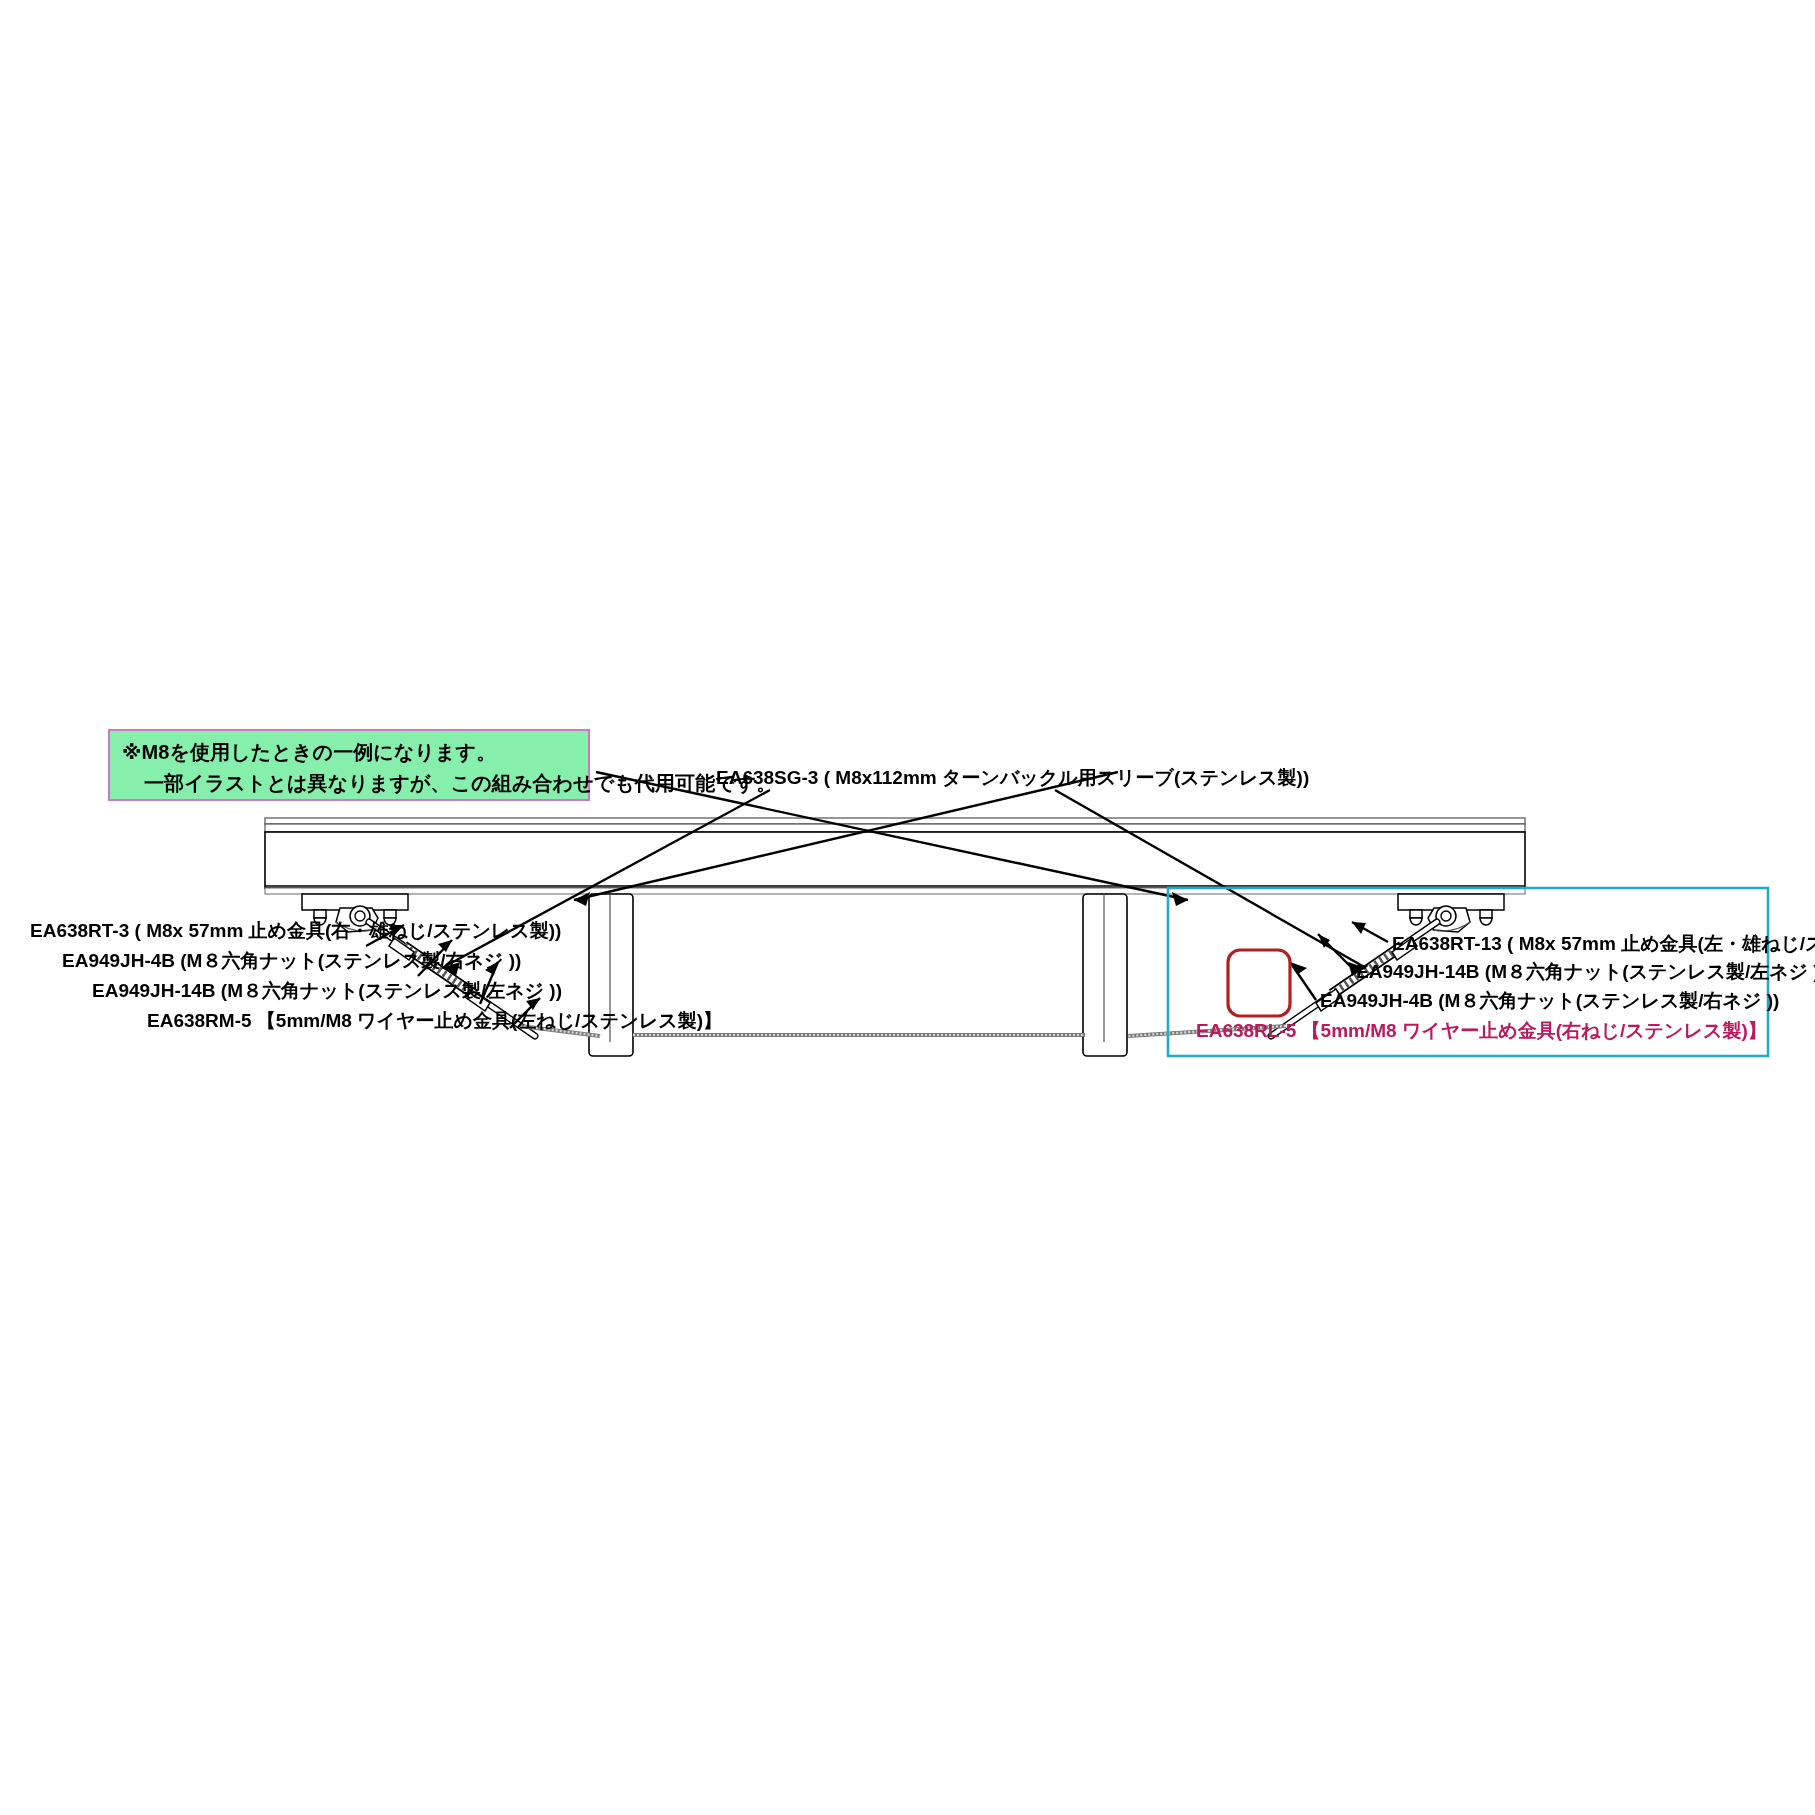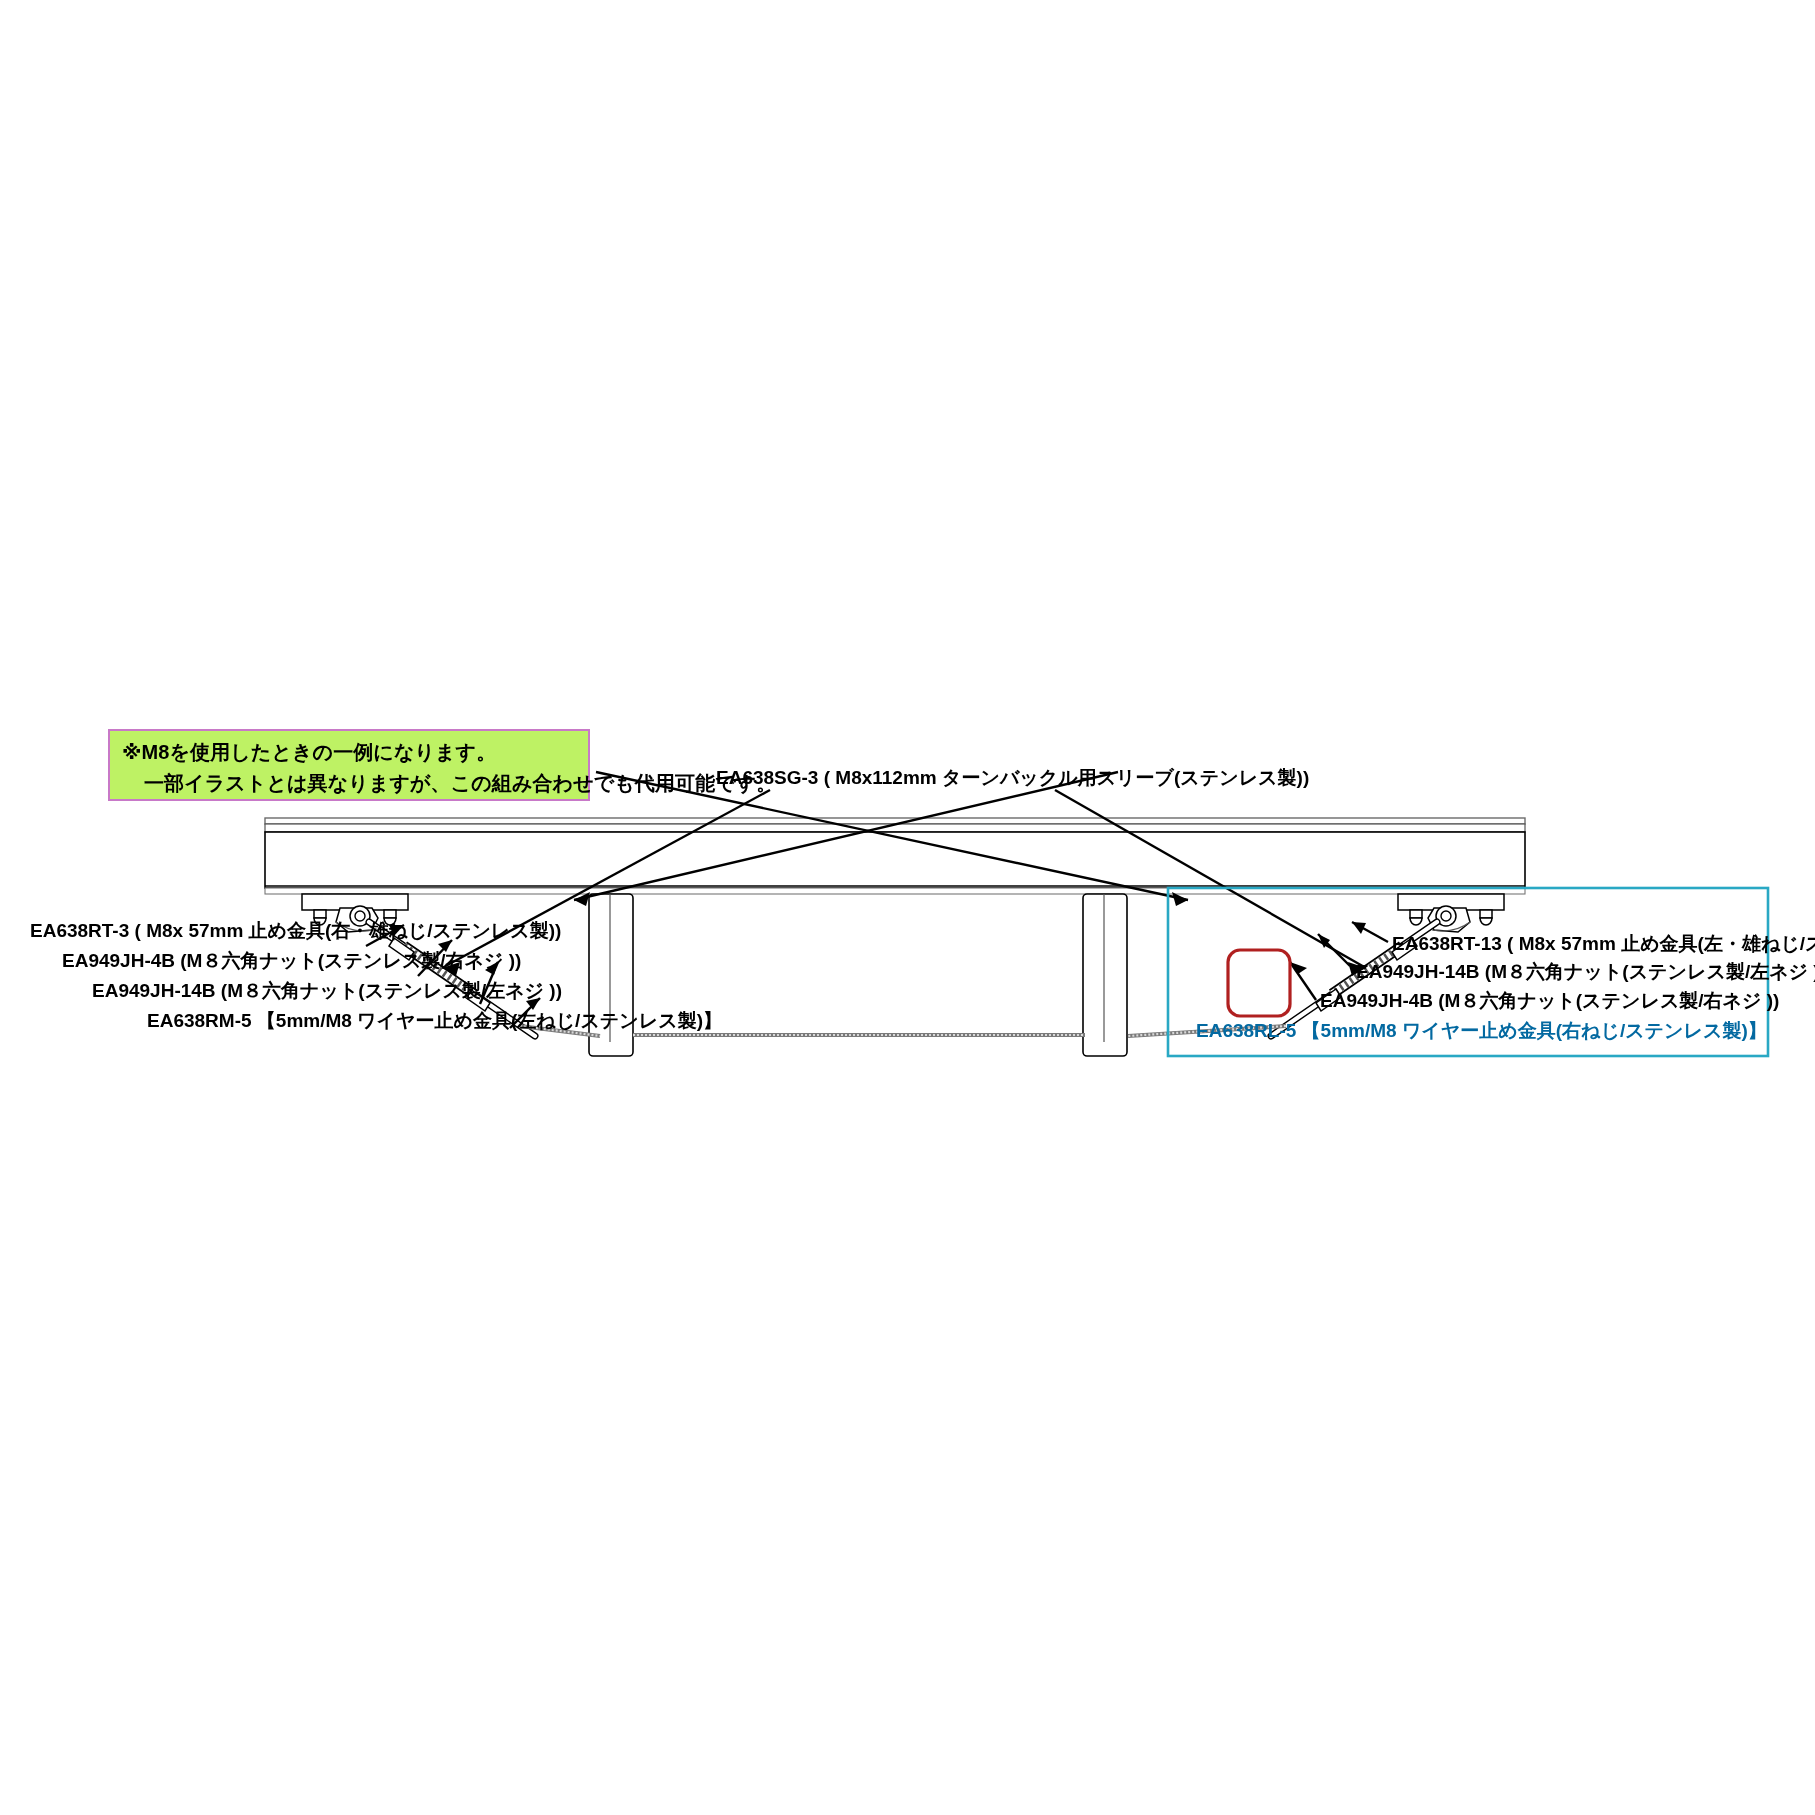--- a/index.html
+++ b/index.html
@@ -21,21 +21,21 @@
     width: 1815px;
     height: 1815px;
   }
   .note-box {
     position: absolute;
     left: 108px;
     top: 729px;
     width: 482px;
     height: 72px;
     border: 2px solid #c879c8;
-    background: #bef264;
+    background: #86efac;
     box-sizing: border-box;
     padding: 6px 10px 6px 12px;
   }
   .note-line {
     font-size: 20px;
     font-weight: 700;
     color: #000000;
     line-height: 1.55;
     white-space: nowrap;
     letter-spacing: 0.1px;
@@ -43,21 +43,21 @@
   .note-line.indent { padding-left: 22px; }
 
   .callout {
     position: absolute;
     font-size: 19px;
     font-weight: 700;
     color: #000000;
     white-space: nowrap;
     line-height: 1;
   }
-  .callout.red { color: #0369a1; }
+  .callout.red { color: #be185d; }
 
   .lbl-sg8   { left: 716px; top: 768px; }
   .lbl-l1    { left: 14px;  top: 921px; margin-left: 16px; }
   .lbl-l2    { left: 62px;  top: 951px; }
   .lbl-l3    { left: 92px;  top: 981px; }
   .lbl-l4    { left: 147px; top: 1011px; }
   .lbl-r1    { left: 1392px; top: 934px; }
   .lbl-r2    { left: 1356px; top: 962px; }
   .lbl-r3    { left: 1320px; top: 991px; }
   .lbl-r4    { left: 1196px; top: 1021px; }

